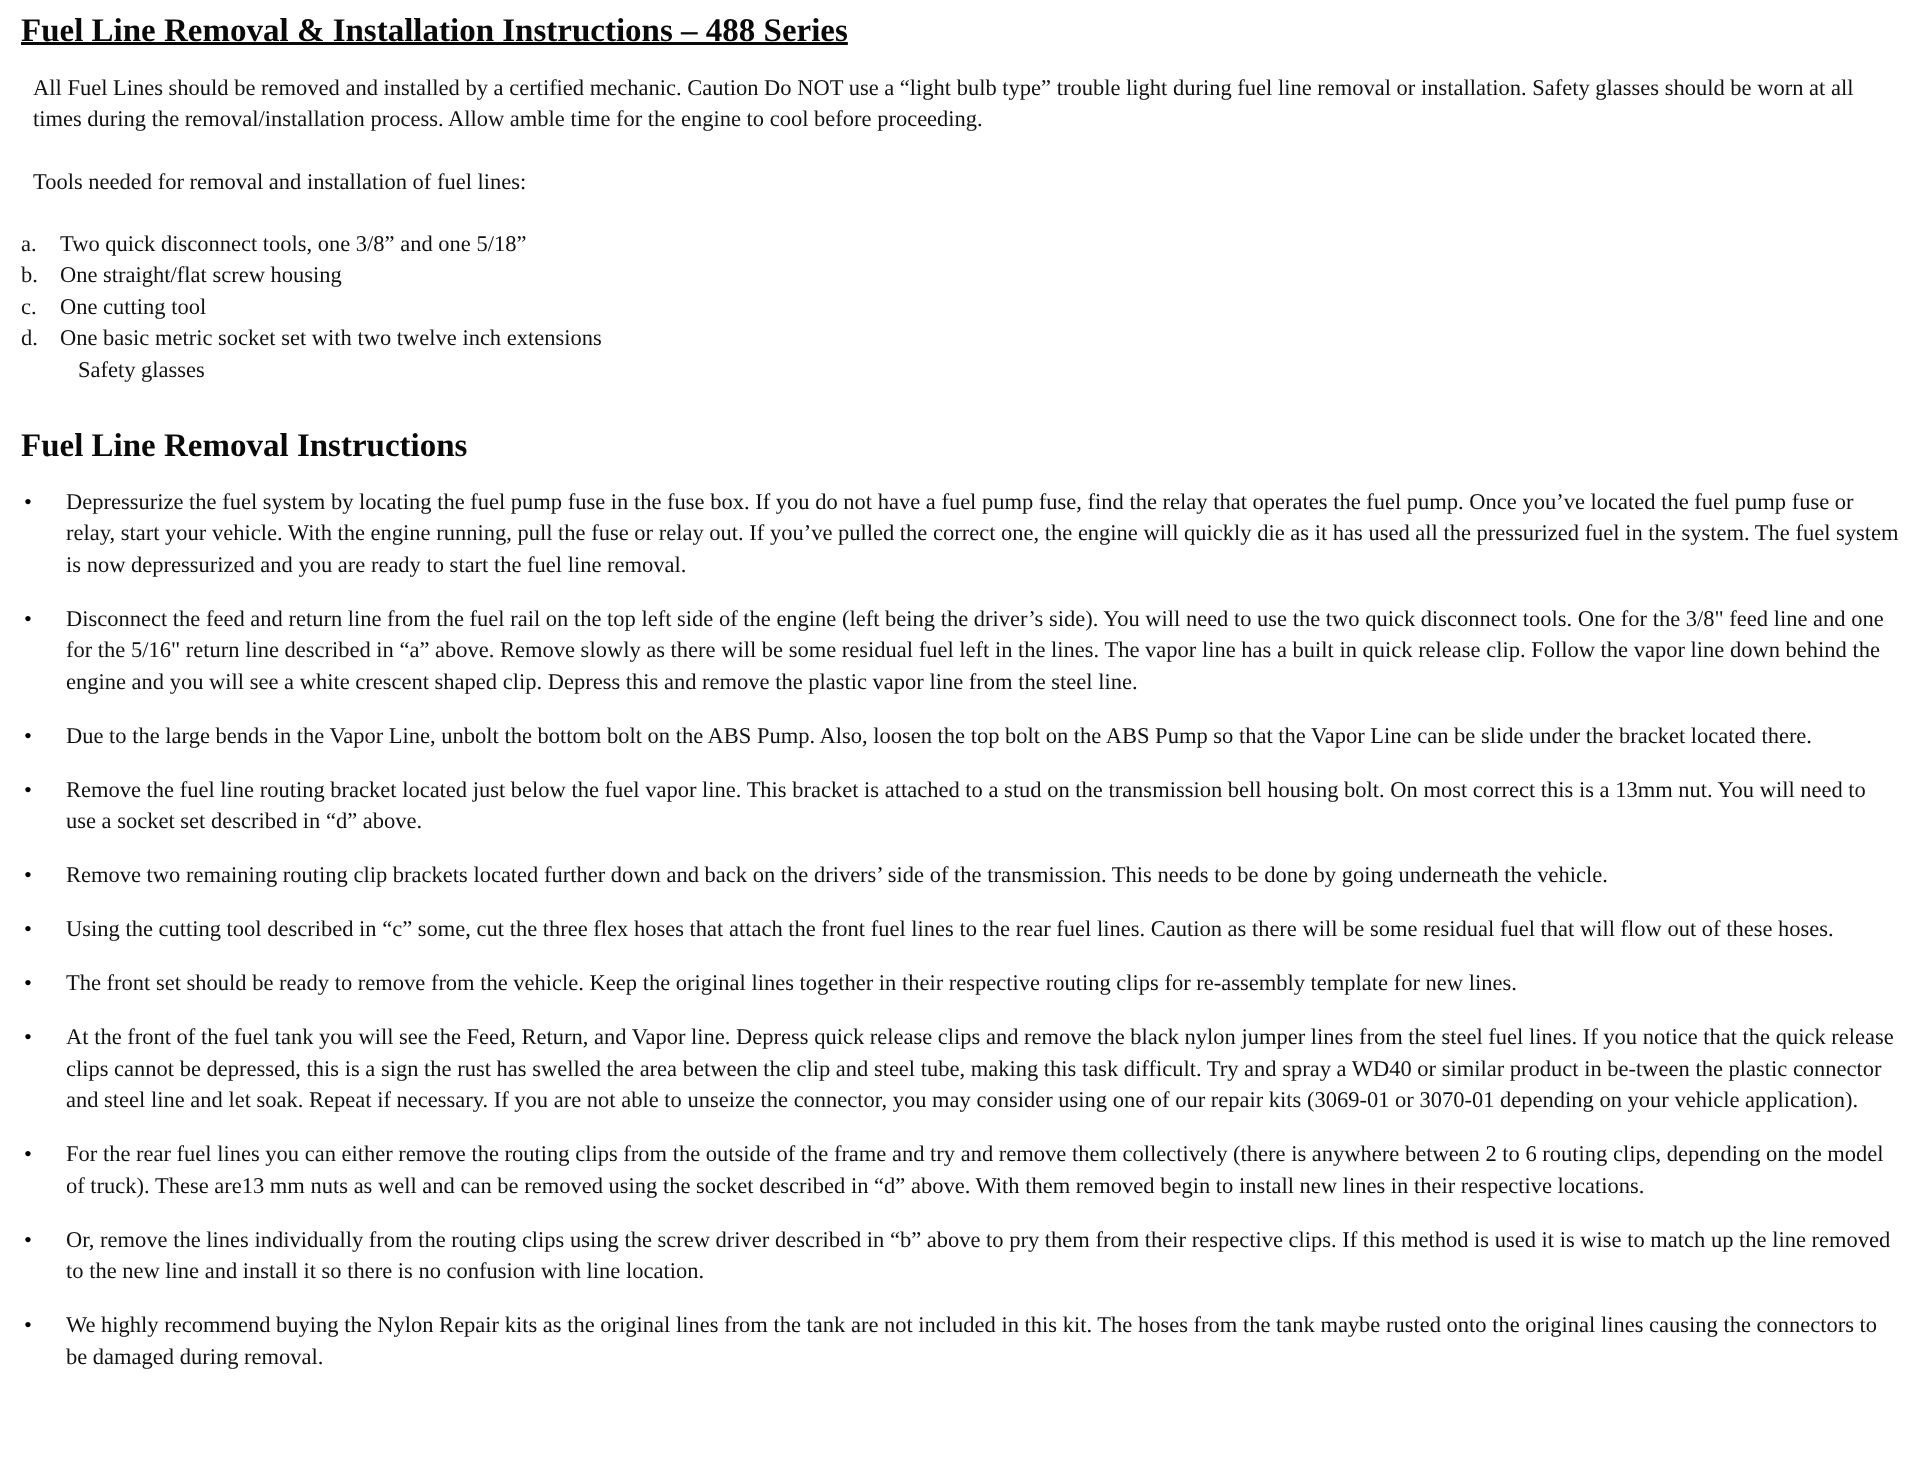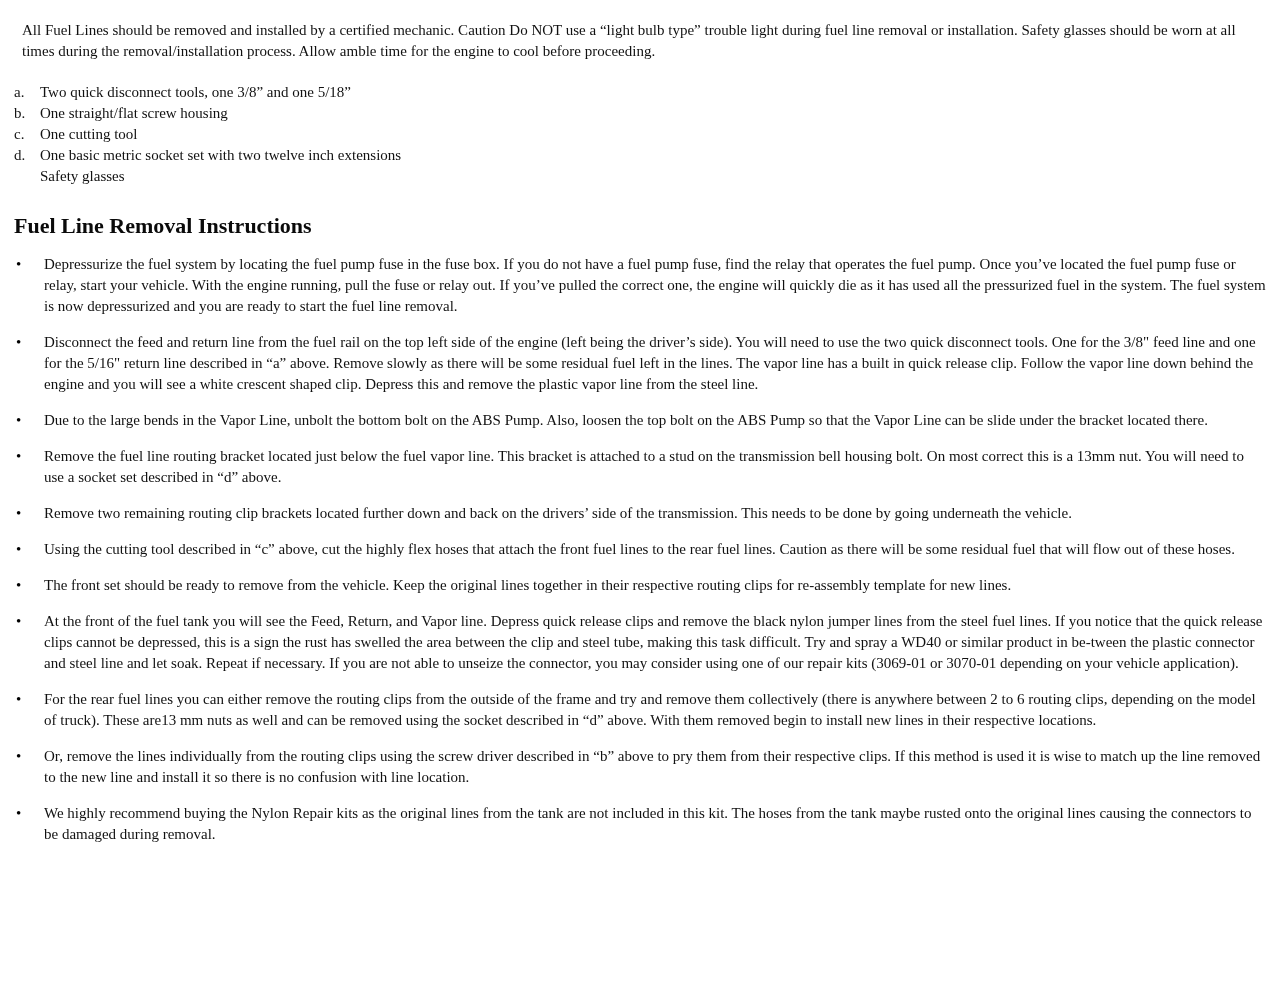--- a/index.html
+++ b/index.html
@@ -43,21 +43,21 @@
     margin: 0;
   }
   .tool-marker {
     flex: 0 0 26px;
     color: #151515;
   }
   .tool-text {
     flex: 1;
   }
   .tool-extra {
-    margin-left: 26px;
+    margin-left: 38px;
   }
   .section-title {
     font-size: 22px;
     line-height: 27px;
     font-weight: bold;
     text-decoration-thickness: 2px;
     margin: 25px 0 0 0;
     color: #0a0a0a;
   }
   .steps {
@@ -78,23 +78,25 @@
   }
   .step-text {
     flex: 1;
   }
 </style>
 </head>
 <body>
 
 <div class="page">
 
+  <h1 class="doc-title">Fuel Line Removal &amp; Installation Instructions – 488 Series</h1>
 
   <p class="para">All Fuel Lines should be removed and installed by a certified mechanic. Caution Do NOT use a “light bulb type” trouble light during fuel line removal or installation. Safety glasses should be worn at all times during the removal/installation process. Allow amble time for the engine to cool before proceeding.</p>
 
+  <p class="para tools-intro">Tools needed for removal and installation of fuel lines:</p>
 
   <div class="tools-list">
     <div class="tool-item">
       <span class="tool-marker">a.</span>
       <span class="tool-text">Two quick disconnect tools, one 3/8” and one 5/18”</span>
     </div>
     <div class="tool-item">
       <span class="tool-marker">b.</span>
       <span class="tool-text">One straight/flat screw housing</span>
     </div>
@@ -127,21 +129,21 @@
     <li class="step">
       <span class="step-bullet">•</span>
       <span class="step-text">Remove the fuel line routing bracket located just below the fuel vapor line. This bracket is attached to a stud on the transmission bell housing bolt. On most correct this is a 13mm nut. You will need to use a socket set described in “d” above.</span>
     </li>
     <li class="step">
       <span class="step-bullet">•</span>
       <span class="step-text">Remove two remaining routing clip brackets located further down and back on the drivers’ side of the transmission. This needs to be done by going underneath the vehicle.</span>
     </li>
     <li class="step">
       <span class="step-bullet">•</span>
-      <span class="step-text">Using the cutting tool described in “c” above, cut the highly flex hoses that attach the front fuel lines to the rear fuel lines. Caution as there will be some residual fuel that will flow out of these hoses.</span>
+      <span class="step-text">Using the cutting tool described in “c” some, cut the three flex hoses that attach the front fuel lines to the rear fuel lines. Caution as there will be some residual fuel that will flow out of these hoses.</span>
     </li>
     <li class="step">
       <span class="step-bullet">•</span>
       <span class="step-text">The front set should be ready to remove from the vehicle. Keep the original lines together in their respective routing clips for re-assembly template for new lines.</span>
     </li>
     <li class="step">
       <span class="step-bullet">•</span>
       <span class="step-text">At the front of the fuel tank you will see the Feed, Return, and Vapor line. Depress quick release clips and remove the black nylon jumper lines from the steel fuel lines. If you notice that the quick release clips cannot be depressed, this is a sign the rust has swelled the area between the clip and steel tube, making this task difficult. Try and spray a WD40 or similar product in be-tween the plastic connector and steel line and let soak. Repeat if necessary. If you are not able to unseize the connector, you may consider using one of our repair kits (3069-01 or 3070-01 depending on your vehicle application).</span>
     </li>
     <li class="step">

